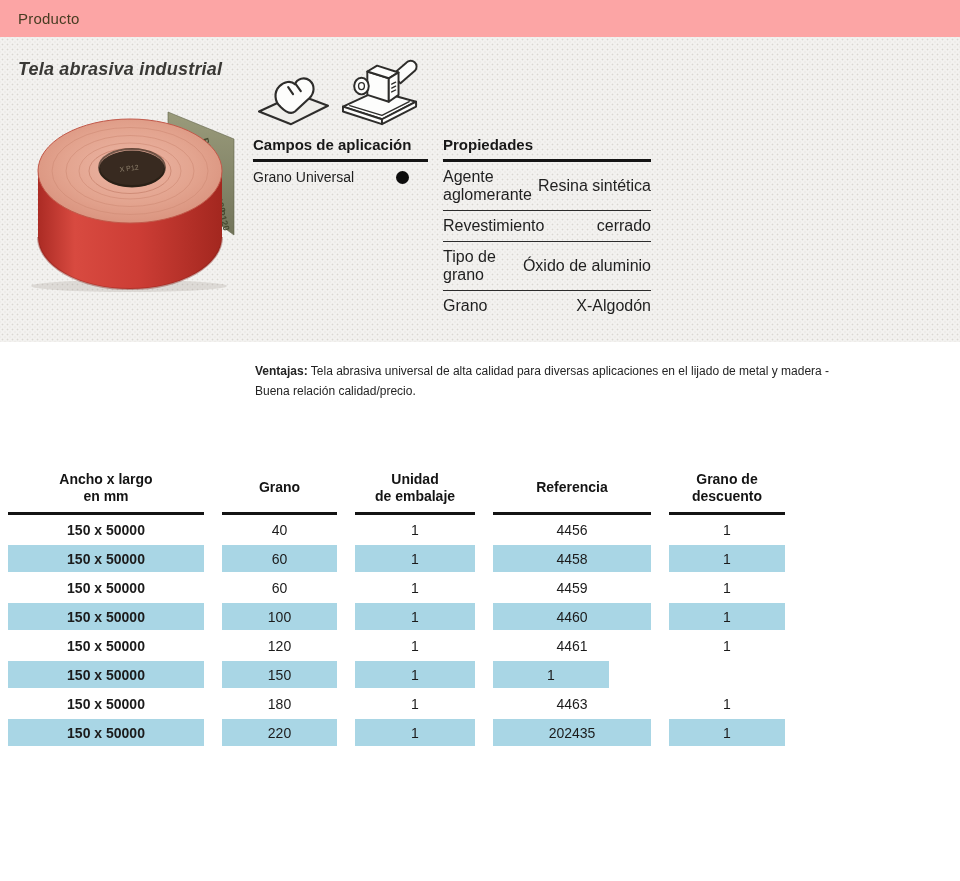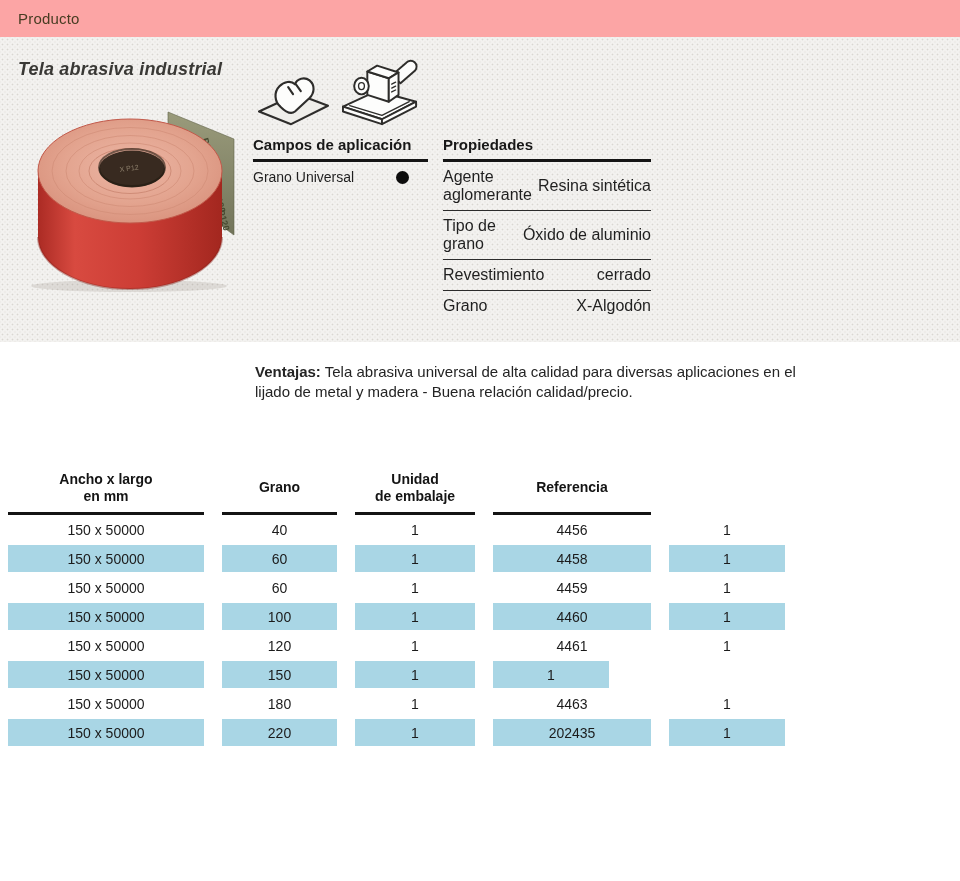--- a/index.html
+++ b/index.html
@@ -50,28 +50,28 @@
     display:flex; justify-content:space-between; align-items:center;
     font-size:16px; color:#1f1f1f; padding:6px 0;
   }
   .prop-row:not(:last-child) { border-bottom:1px solid #2c2c2c; }
   .prop-label { white-space:pre-line; line-height:18px; }
   .prop-value { text-align:right; }
 
   
   .ventajas {
     position:absolute; left:255px; top:362px; width:580px;
-    font-size:15px; line-height:19.5px; color:#242424;
+    font-size:12px; line-height:19.5px; color:#242424;
   }
   .ventajas b { font-weight:bold; }
 
   
   .dtable { position:absolute; left:8px; top:463px; }
   .trow { display:flex; gap:18px; }
-  .c1{width:196px;} .c2{width:115px;} .c3{width:120px;} .c4{width:158px;} .c5{width:116px;}
+  .c1{width:196px;font-weight:bold;} .c2{width:115px;} .c3{width:120px;} .c4{width:158px;} .c5{width:116px;}
   .hcell {
     display:flex; align-items:center; justify-content:center; text-align:center;
     height:52px; font-size:14px; font-weight:bold; line-height:17px;
     white-space:pre-line; color:#141414; border-bottom:3px solid #141414;
   }
   .brow { height:29px; align-items:center; }
   .bcell {
     height:27px; display:flex; align-items:center; justify-content:center;
     font-size:14px; color:#1b1b1b;
   }
@@ -178,45 +178,47 @@
     </div>
 
     <div class="panel props">
       <div class="mini-title">Propiedades</div>
       <div class="prop-row">
         <span class="prop-label">Agente
 aglomerante</span>
         <span class="prop-value">Resina sintética</span>
       </div>
       <div class="prop-row">
+        <span class="prop-label">Revestimiento</span>
+        <span class="prop-value">cerrado</span>
+      </div>
+      <div class="prop-row">
         <span class="prop-label">Tipo de
 grano</span>
         <span class="prop-value">Óxido de aluminio</span>
-      </div>
-      <div class="prop-row">
-        <span class="prop-label">Revestimiento</span>
-        <span class="prop-value">cerrado</span>
       </div>
       <div class="prop-row">
         <span class="prop-label">Grano</span>
         <span class="prop-value">X-Algodón</span>
       </div>
     </div>
   </section>
 
   <p class="ventajas"><b>Ventajas:</b><span> Tela abrasiva universal de alta calidad para diversas aplicaciones en el lijado de metal y madera - Buena relación calidad/precio.</span></p>
 
   <div class="dtable">
     <div class="trow">
       <div class="hcell c1">Ancho x largo
 en mm</div>
       <div class="hcell c2">Grano</div>
       <div class="hcell c3">Unidad
 de embalaje</div>
       <div class="hcell c4">Referencia</div>
+      <div class="hcell c5">Grano de
+descuento</div>
     </div>
 
     <div class="trow brow">
       <div class="bcell c1">150 x 50000</div>
       <div class="bcell c2">40</div>
       <div class="bcell c3">1</div>
       <div class="bcell c4">4456</div>
       <div class="bcell c5">1</div>
     </div>
     <div class="trow brow blue">

